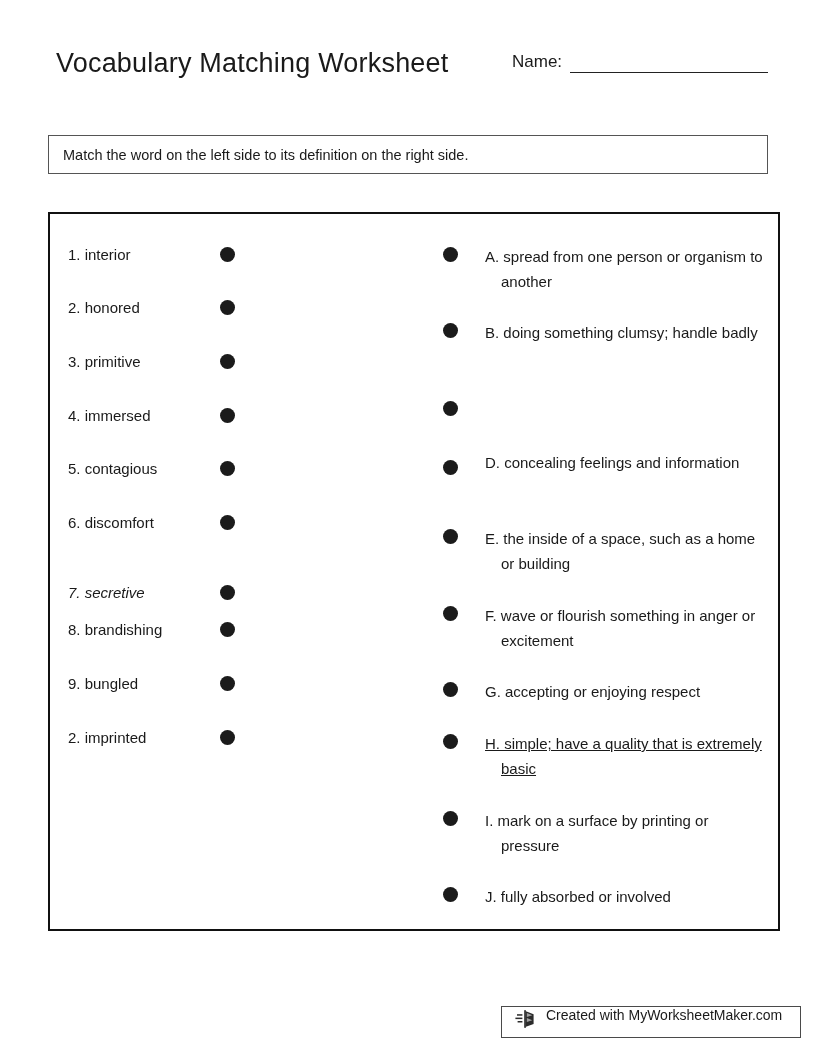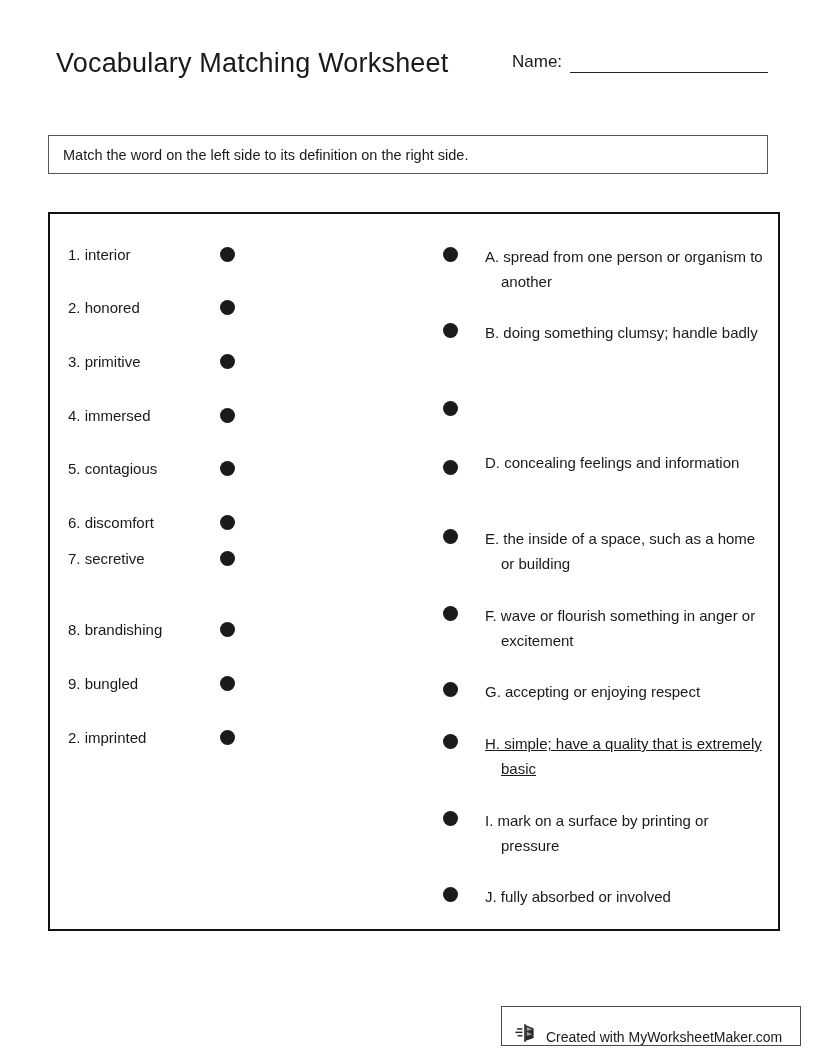--- a/index.html
+++ b/index.html
@@ -136,24 +136,24 @@
     text-indent: -16px;
     padding-left: 16px;
   }
 
   
   .footer-badge {
     position: absolute;
     left: 501px;
     top: 1006px;
     width: 300px;
-    height: 40px;
+    height: 32px;
     border: 1.2px solid #4a4a4a;
     display: flex;
-    align-items: flex-end;
+    align-items: flex-start;
     padding-left: 12px;
     background: #fff;
   }
   .badge-logo {
     width: 24px;
     height: 24px;
     flex: none;
     margin-right: 8px;
   }
   .badge-text {
@@ -197,21 +197,21 @@
         <span class="dot"></span>
       </div>
       <div class="word-row" style="top: 244.8px;">
         <span class="word-label">5. contagious</span>
         <span class="dot"></span>
       </div>
       <div class="word-row" style="top: 298.5px;">
         <span class="word-label">6. discomfort</span>
         <span class="dot"></span>
       </div>
-      <div class="word-row" style="top: 334px;">
+      <div class="word-row" style="top: 368px; font-style: italic;">
         <span class="word-label">7. secretive</span>
         <span class="dot"></span>
       </div>
       <div class="word-row" style="top: 405.9px;">
         <span class="word-label">8. brandishing</span>
         <span class="dot"></span>
       </div>
       <div class="word-row" style="top: 459.6px;">
         <span class="word-label">9. bungled</span>
         <span class="dot"></span>

